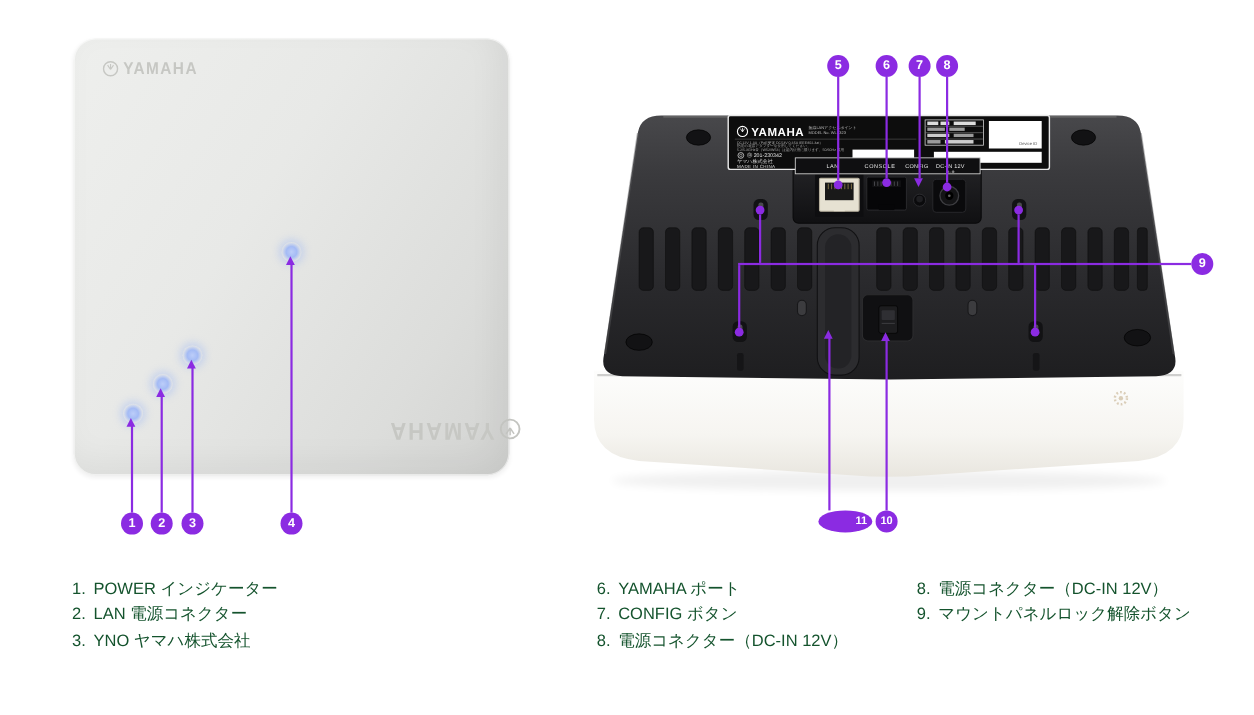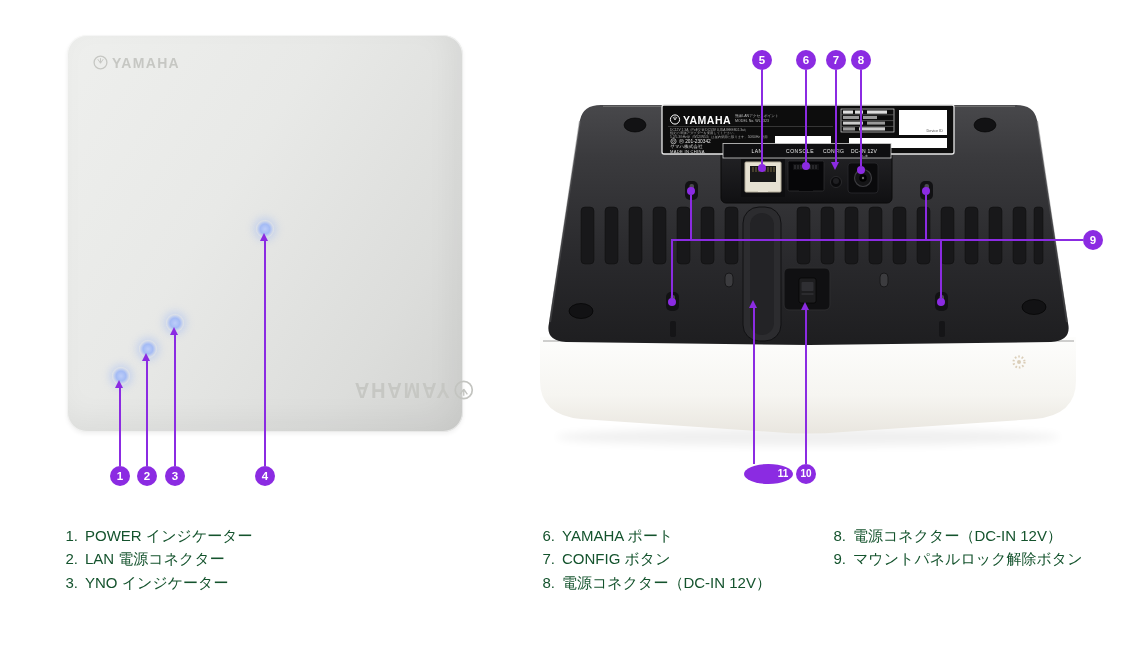--- a/index.html
+++ b/index.html
@@ -298,21 +298,21 @@
   <i class="abs cline" style="left:805px;top:309px;width:2px;height:155px;"></i>
   <div class="abs badge sm" style="left:796px;top:464px;">10</div>
 
   <i class="abs arrow-up" style="left:749px;top:300px;"></i>
   <i class="abs cline" style="left:753px;top:307px;width:2px;height:157px;"></i>
   <div class="abs badge sm" style="left:744px;top:464px;padding-left:29px;">11</div>
 
   <div class="abs legend-col" style="left:62px;top:524px;">
     <div class="legend-item"><span class="num">1.</span><span class="lab">POWER インジケーター</span></div>
     <div class="legend-item"><span class="num">2.</span><span class="lab">LAN 電源コネクター</span></div>
-    <div class="legend-item"><span class="num">3.</span><span class="lab">YNO インジケーター</span></div>
+    <div class="legend-item"><span class="num">3.</span><span class="lab">YNO ヤマハ株式会社</span></div>
   </div>
 
   <div class="abs legend-col" style="left:539px;top:524px;">
     <div class="legend-item"><span class="num">6.</span><span class="lab">YAMAHA ポート</span></div>
     <div class="legend-item"><span class="num">7.</span><span class="lab">CONFIG ボタン</span></div>
     <div class="legend-item"><span class="num">8.</span><span class="lab">電源コネクター（DC-IN 12V）</span></div>
   </div>
 
   <div class="abs legend-col wide" style="left:820px;top:524px;">
     <div class="legend-item"><span class="num">8.</span><span class="lab">電源コネクター（DC-IN 12V）</span></div>

